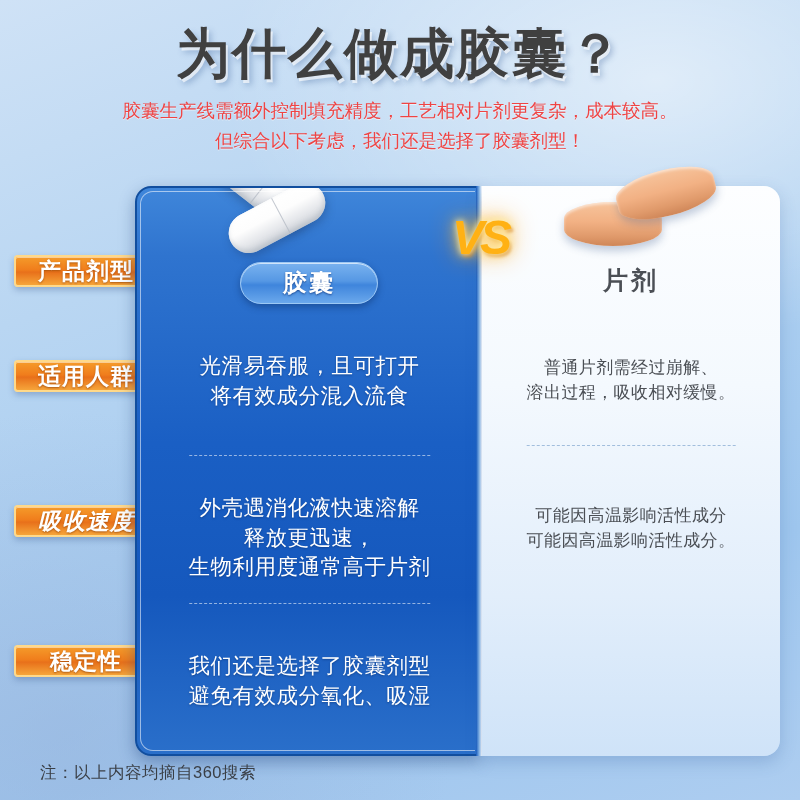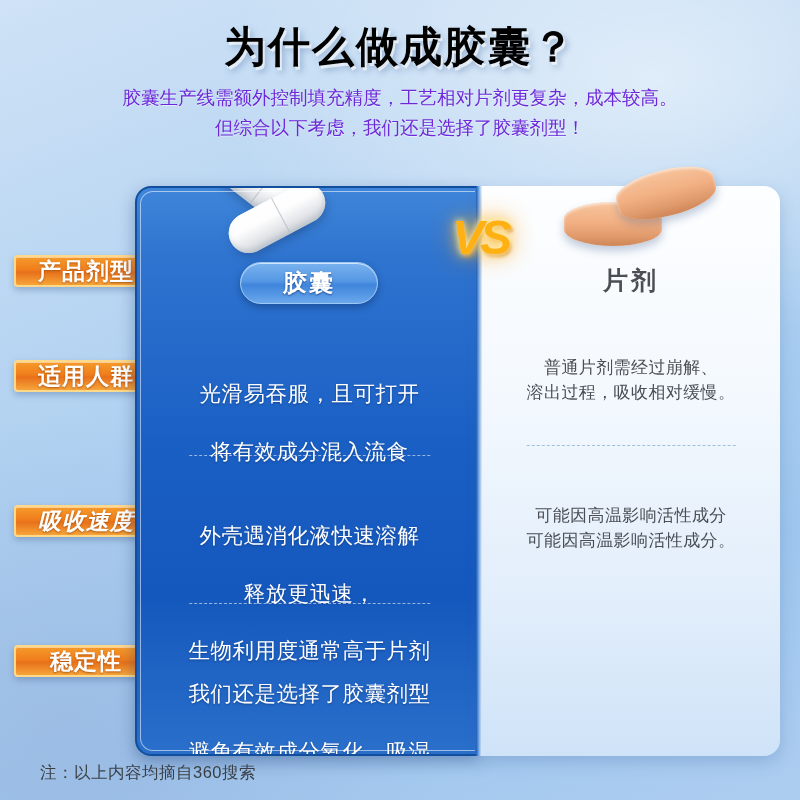--- a/index.html
+++ b/index.html
@@ -15,27 +15,27 @@
     background:
       radial-gradient(ellipse 700px 420px at 82% 10%, rgba(255,255,255,.55), rgba(255,255,255,0) 62%),
       radial-gradient(ellipse 600px 500px at 8% 92%, rgba(150,175,215,.45), rgba(255,255,255,0) 65%);
     pointer-events:none;
   }
 
   
   .header{position:absolute;left:0;top:0;width:800px;text-align:center;}
   .title{
     margin:0;padding-top:25px;
-    font-size:42px;line-height:1.05;font-weight:bold;
-    color:#000000;letter-spacing:2px;
+    font-size:54px;line-height:1.05;font-weight:bold;
+    color:#404040;letter-spacing:2px;
     text-shadow:2px 3px 0 rgba(255,255,255,.65), 4px 5px 6px rgba(40,80,140,.35);
   }
   .subtitle{
     margin:0;padding-top:14px;
-    font-size:18.5px;line-height:1.62;color:#6d28d9;
+    font-size:18.5px;line-height:1.62;color:#ef4444;
     text-shadow:0 1px 0 rgba(255,255,255,.5);
   }
 
   
   .tabs{position:absolute;left:14px;top:255px;width:160px;}
   .tab{
     position:absolute;left:0;width:144px;height:32px;
     border-radius:6px 26px 26px 6px;
     background:linear-gradient(180deg,#f59b2a 0%,#f07d1c 46%,#e8701a 54%,#f6a53a 100%);
     border:2px solid #ffd98a;
@@ -133,21 +133,21 @@
     font-size:25px;font-weight:bold;color:#4b4f55;letter-spacing:3px;
   }
 
   
   .rows-blue{position:absolute;left:0;top:140px;width:345px;}
   .rows-white{position:absolute;left:0;top:140px;width:298px;}
   .row{box-sizing:border-box;position:relative;}
   .row p{margin:0;}
   .row-blue p{
     color:#ffffff;font-size:21.5px;line-height:1.38;text-align:center;
-    letter-spacing:.5px;text-shadow:0 1px 2px rgba(10,45,105,.55);margin-top:28px;
+    letter-spacing:.5px;text-shadow:0 1px 2px rgba(10,45,105,.55);
   }
   .row-white p{
     color:#4a4e54;font-size:17px;line-height:1.45;text-align:center;letter-spacing:.4px;
   }
   .row .divider{
     position:absolute;left:50%;transform:translateX(-50%);
     width:70%;border-top:1px dashed rgba(255,255,255,.55);
   }
   .row-white .divider{border-top:1px dashed rgba(120,160,205,.65);}
 

